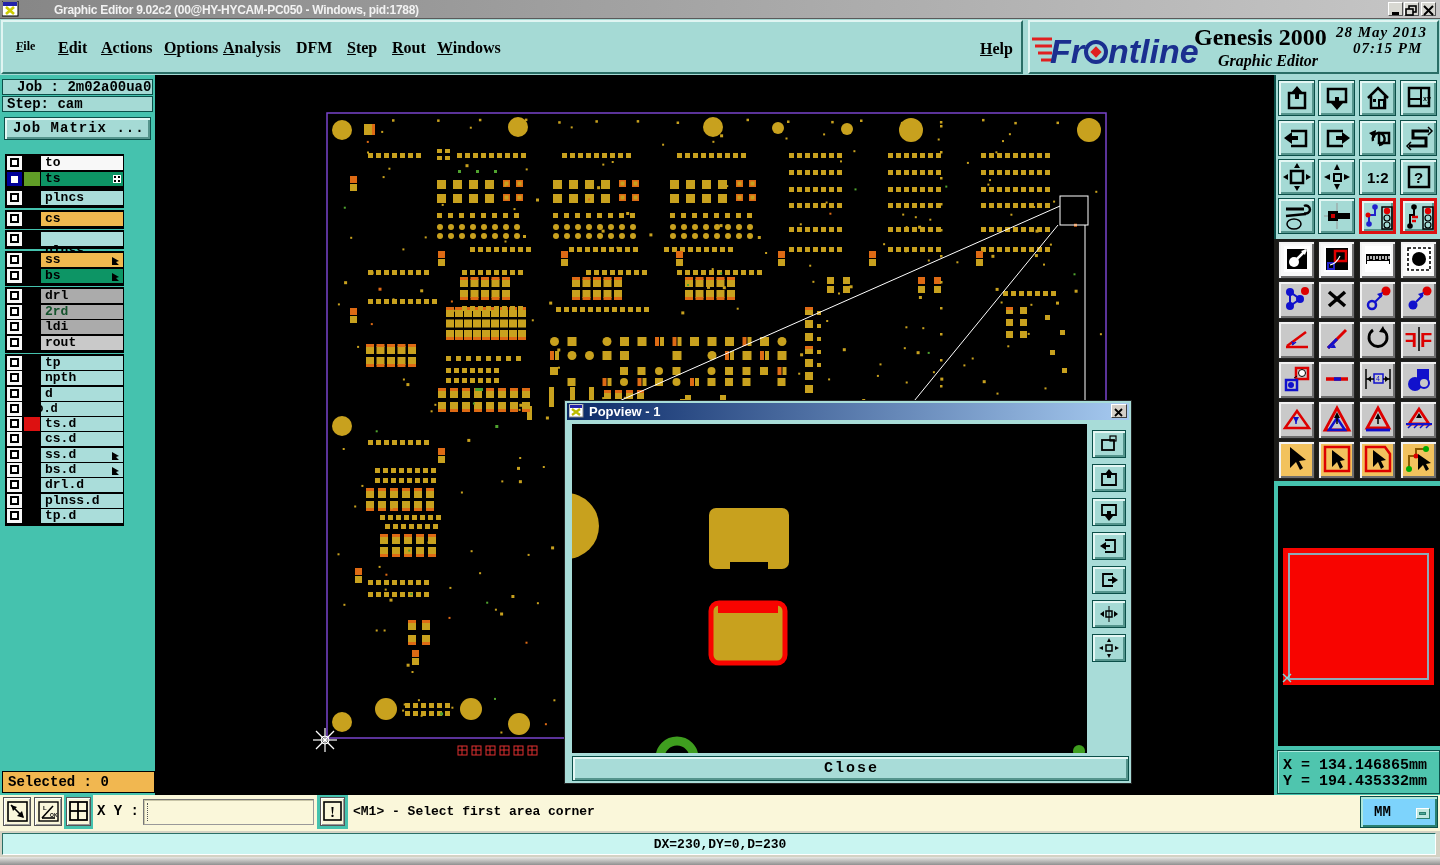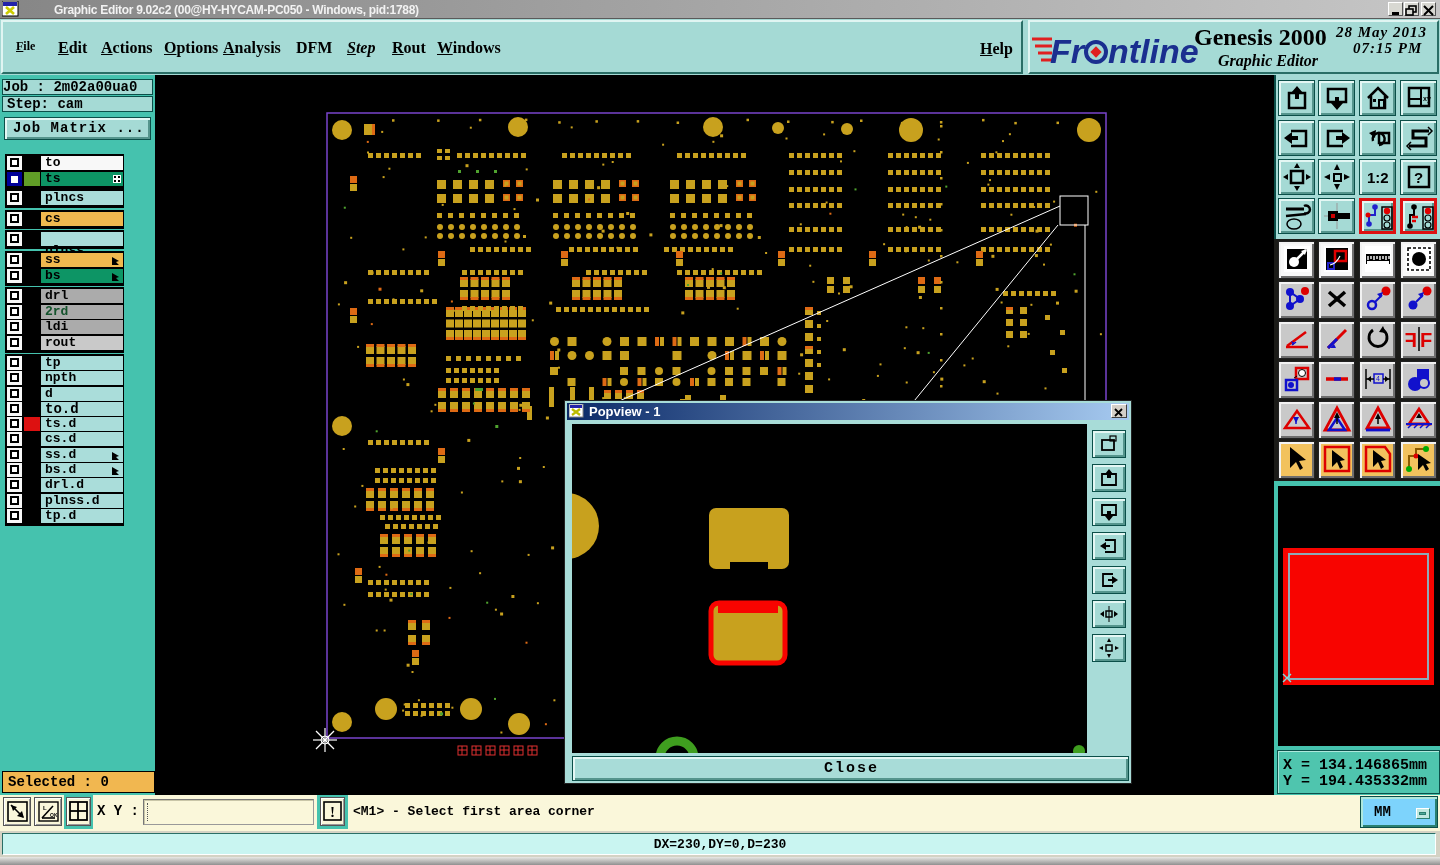--- a/index.html
+++ b/index.html
@@ -28,21 +28,21 @@
 
 <div class="abs" style="left:0;top:19px;width:1440px;height:56px;background:#A5DAD5;">
  <div class="abs" style="left:1px;top:1px;width:1022px;height:54px;border:2px solid #2A6E66;border-top-color:#E0F5F2;border-left-color:#E0F5F2;"></div>
  <div class="abs" style="left:1028px;top:1px;width:411px;height:54px;border:2px solid #2A6E66;border-top-color:#E0F5F2;border-left-color:#E0F5F2;"></div>
  <div style="position:absolute;left:16px;top:20px;font-family:'Liberation Serif',serif;font-weight:bold;font-size:12px;letter-spacing:0px;color:#000;"><span style="text-decoration:underline">F</span>ile</div>
     <div style="position:absolute;left:58px;top:20px;font-family:'Liberation Serif',serif;font-weight:bold;font-size:16px;letter-spacing:0px;color:#000;"><span style="text-decoration:underline">E</span>dit</div>
     <div style="position:absolute;left:101px;top:20px;font-family:'Liberation Serif',serif;font-weight:bold;font-size:16px;letter-spacing:0px;color:#000;"><span style="text-decoration:underline">A</span>ctions</div>
     <div style="position:absolute;left:164px;top:20px;font-family:'Liberation Serif',serif;font-weight:bold;font-size:16px;letter-spacing:0px;color:#000;"><span style="text-decoration:underline">O</span>ptions</div>
     <div style="position:absolute;left:223px;top:20px;font-family:'Liberation Serif',serif;font-weight:bold;font-size:16px;letter-spacing:0px;color:#000;"><span style="text-decoration:underline">A</span>nalysis</div>
     <div style="position:absolute;left:296px;top:20px;font-family:'Liberation Serif',serif;font-weight:bold;font-size:16px;letter-spacing:0px;color:#000;">DFM</div>
-    <div style="position:absolute;left:347px;top:20px;font-family:'Liberation Serif',serif;font-weight:bold;font-size:16px;letter-spacing:0px;color:#000;font-style:italic;"><span style="text-decoration:underline">S</span>tep</div>
+    <div style="position:absolute;left:347px;top:20px;font-family:'Liberation Serif',serif;font-weight:bold;font-size:16px;letter-spacing:0px;color:#000;"><span style="text-decoration:underline">S</span>tep</div>
     <div style="position:absolute;left:392px;top:20px;font-family:'Liberation Serif',serif;font-weight:bold;font-size:16px;letter-spacing:0px;color:#000;"><span style="text-decoration:underline">R</span>out</div>
     <div style="position:absolute;left:437px;top:20px;font-family:'Liberation Serif',serif;font-weight:bold;font-size:16px;letter-spacing:0px;color:#000;"><span style="text-decoration:underline">W</span>indows</div>
  <div style="position:absolute;left:980px;top:21px;font-family:'Liberation Serif',serif;font-weight:bold;font-size:16px;"><span style="text-decoration:underline">H</span>elp</div>
 
  <svg width="170" height="46" style="position:absolute;left:1030px;top:6px">
    <g stroke="#E02020" stroke-width="3">
      <line x1="2" y1="14" x2="22" y2="14"></line>
         <line x1="5" y1="21" x2="22" y2="21"></line>
         <line x1="8" y1="28" x2="22" y2="28"></line>
         <line x1="11" y1="35" x2="22" y2="35"></line>
@@ -1294,21 +1294,21 @@
         <line x1="357" y1="675" x2="366" y2="675"></line>
         <line x1="361" y1="671" x2="361" y2="680"></line>
         <rect x="371" y="671" width="9" height="9"></rect>
         <line x1="371" y1="675" x2="380" y2="675"></line>
         <line x1="375" y1="671" x2="375" y2="680"></line>
       </g>
     </svg>
 </div>
 
 <div class="abs" style="left:0;top:75px;width:157px;height:720px;background:#45C2AE;border-right:2px solid #000;">
- <div class="abs mono" style="left:2px;top:4px;width:151px;height:16px;background:#A5DAD5;border:1px solid #0B4F49;font-size:14px;line-height:14px;padding-left:0;">Job : 2m02a00ua0</div>
+ <div class="abs mono" style="left:2px;top:4px;width:151px;height:16px;background:#A5DAD5;border:1px solid #0B4F49;font-size:14px;line-height:14px;padding-left:14px;">Job : 2m02a00ua0</div>
  <div class="abs mono" style="left:2px;top:21px;width:151px;height:16px;background:#A5DAD5;border:1px solid #0B4F49;font-size:14px;line-height:14px;padding-left:4px;">Step: cam</div>
  <div class="abs mono" style="left:4px;top:42px;width:147px;height:23px;background:#A5DAD5;border:1px solid #0B4F49;box-shadow:inset 2px 2px 0 #E4F7F4, inset -2px -2px 0 #55958D;font-size:14px;line-height:21px;padding-left:8px;letter-spacing:1px;">Job Matrix ...</div>
  <div class="abs" style="left:0;top:-75px;width:157px;height:720px;">
       <div style="position:absolute;left:5px;top:154px;width:119px;height:35px;background:#000;"></div>
       <div style="position:absolute;left:5px;top:189px;width:119px;height:19px;background:#000;"></div>
       <div style="position:absolute;left:5px;top:210px;width:119px;height:19px;background:#000;"></div>
       <div style="position:absolute;left:5px;top:230px;width:119px;height:19px;background:#000;"></div>
       <div style="position:absolute;left:5px;top:251px;width:119px;height:35px;background:#000;"></div>
       <div style="position:absolute;left:5px;top:287px;width:119px;height:66px;background:#000;"></div>
       <div style="position:absolute;left:5px;top:354px;width:119px;height:172px;background:#000;"></div>
@@ -1376,21 +1376,21 @@
       <div style="position:absolute;left:10px;top:373px;width:9px;height:9px;border:2px solid #000;background:#fff;"></div>
       <div style="position:absolute;left:41px;top:371px;width:82px;height:14px;background:#AADDDA;"></div>
       <div class="mono" style="position:absolute;left:45px;top:371px;width:80px;height:14px;font-size:13px;line-height:14px;color:#000;">npth</div>
       <div style="position:absolute;left:7px;top:387px;width:15px;height:14px;background:#F8F8F8;"></div>
       <div style="position:absolute;left:10px;top:389px;width:9px;height:9px;border:2px solid #000;background:#fff;"></div>
       <div style="position:absolute;left:41px;top:387px;width:82px;height:14px;background:#AADDDA;"></div>
       <div class="mono" style="position:absolute;left:45px;top:387px;width:80px;height:14px;font-size:13px;line-height:14px;color:#000;">d</div>
       <div style="position:absolute;left:7px;top:402px;width:15px;height:14px;background:#F8F8F8;"></div>
       <div style="position:absolute;left:10px;top:404px;width:9px;height:9px;border:2px solid #000;background:#fff;"></div>
       <div style="position:absolute;left:41px;top:402px;width:82px;height:14px;background:#AADDDA;"></div>
-      <div class="mono" style="position:absolute;left:45px;top:402px;width:80px;height:14px;font-size:14px;line-height:14px;color:#000;">to.d</div>
+      <div class="mono" style="position:absolute;left:29px;top:402px;width:80px;height:14px;font-size:12px;line-height:14px;color:#000;">to.d</div>
       <div style="position:absolute;left:7px;top:417px;width:15px;height:14px;background:#F8F8F8;"></div>
       <div style="position:absolute;left:10px;top:419px;width:9px;height:9px;border:2px solid #000;background:#fff;"></div>
       <div style="position:absolute;left:24px;top:417px;width:16px;height:14px;background:#DD1111;"></div>
       <div style="position:absolute;left:41px;top:417px;width:82px;height:14px;background:#AADDDA;"></div>
       <div class="mono" style="position:absolute;left:45px;top:417px;width:80px;height:14px;font-size:13px;line-height:14px;color:#000;">ts.d</div>
       <div style="position:absolute;left:7px;top:432px;width:15px;height:14px;background:#F8F8F8;"></div>
       <div style="position:absolute;left:10px;top:434px;width:9px;height:9px;border:2px solid #000;background:#fff;"></div>
       <div style="position:absolute;left:41px;top:432px;width:82px;height:14px;background:#AADDDA;"></div>
       <div class="mono" style="position:absolute;left:45px;top:432px;width:80px;height:14px;font-size:13px;line-height:14px;color:#000000;">cs.d</div>
       <div style="position:absolute;left:7px;top:448px;width:15px;height:14px;background:#F8F8F8;"></div>

